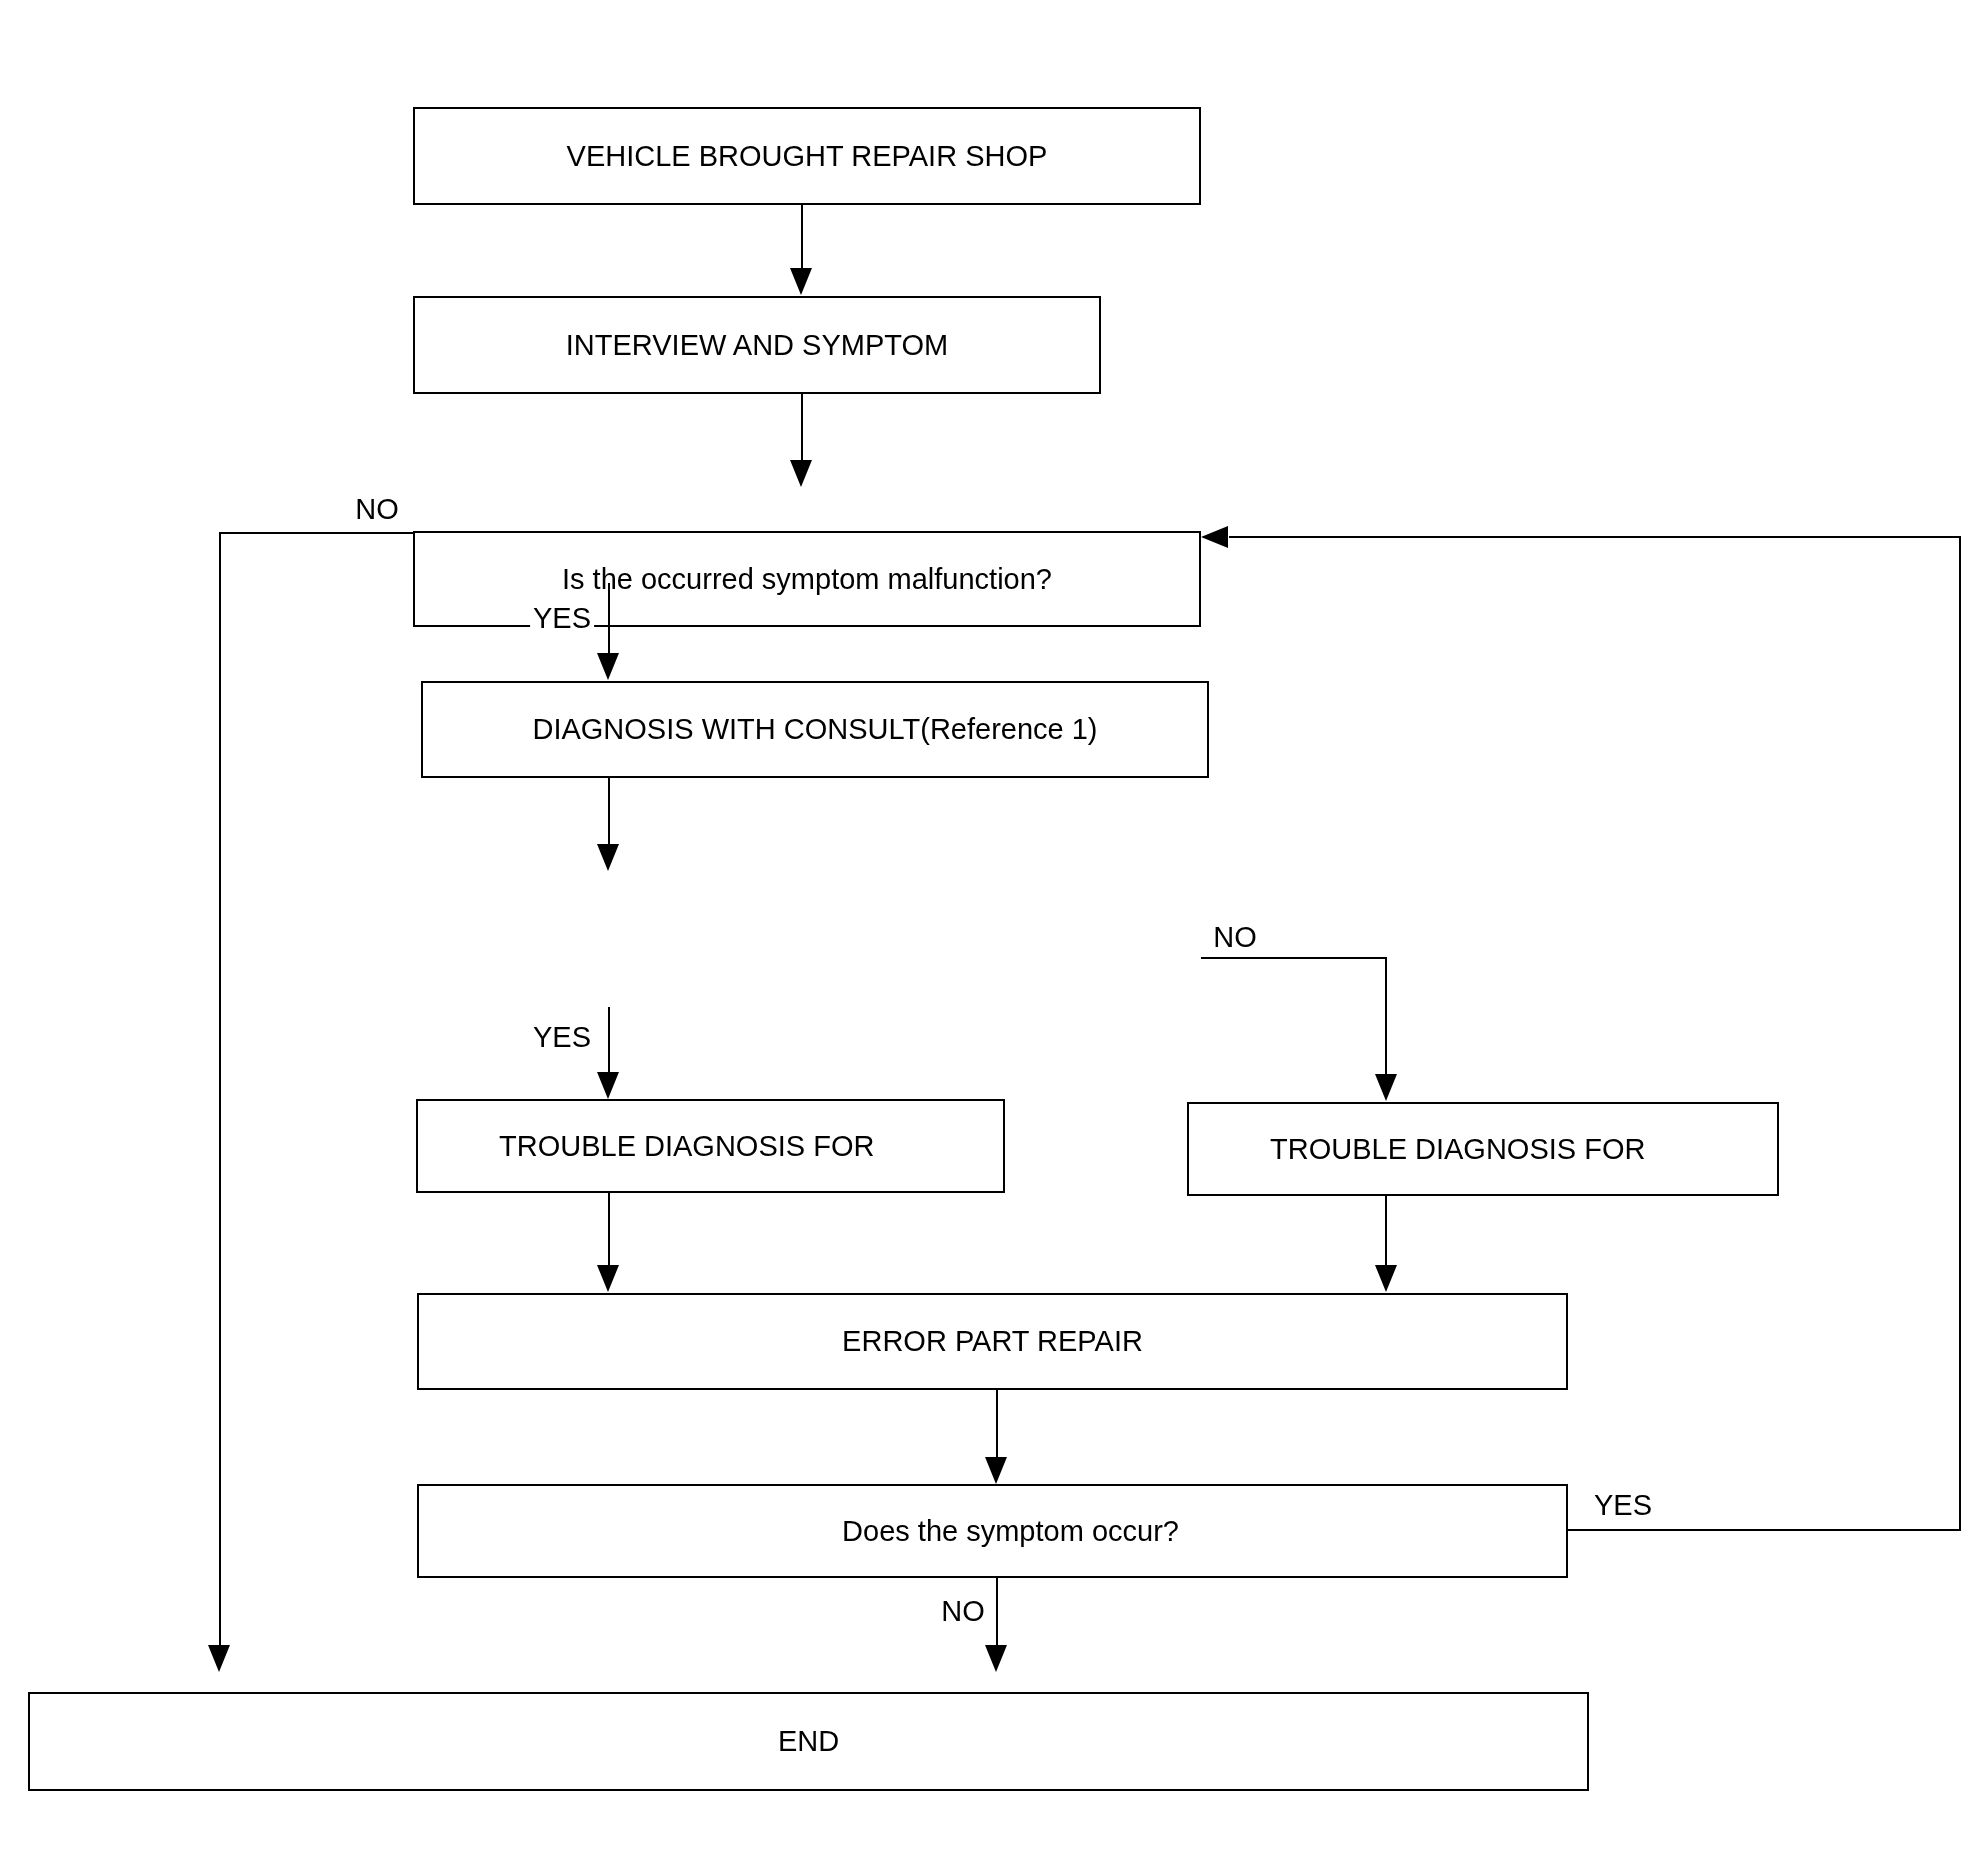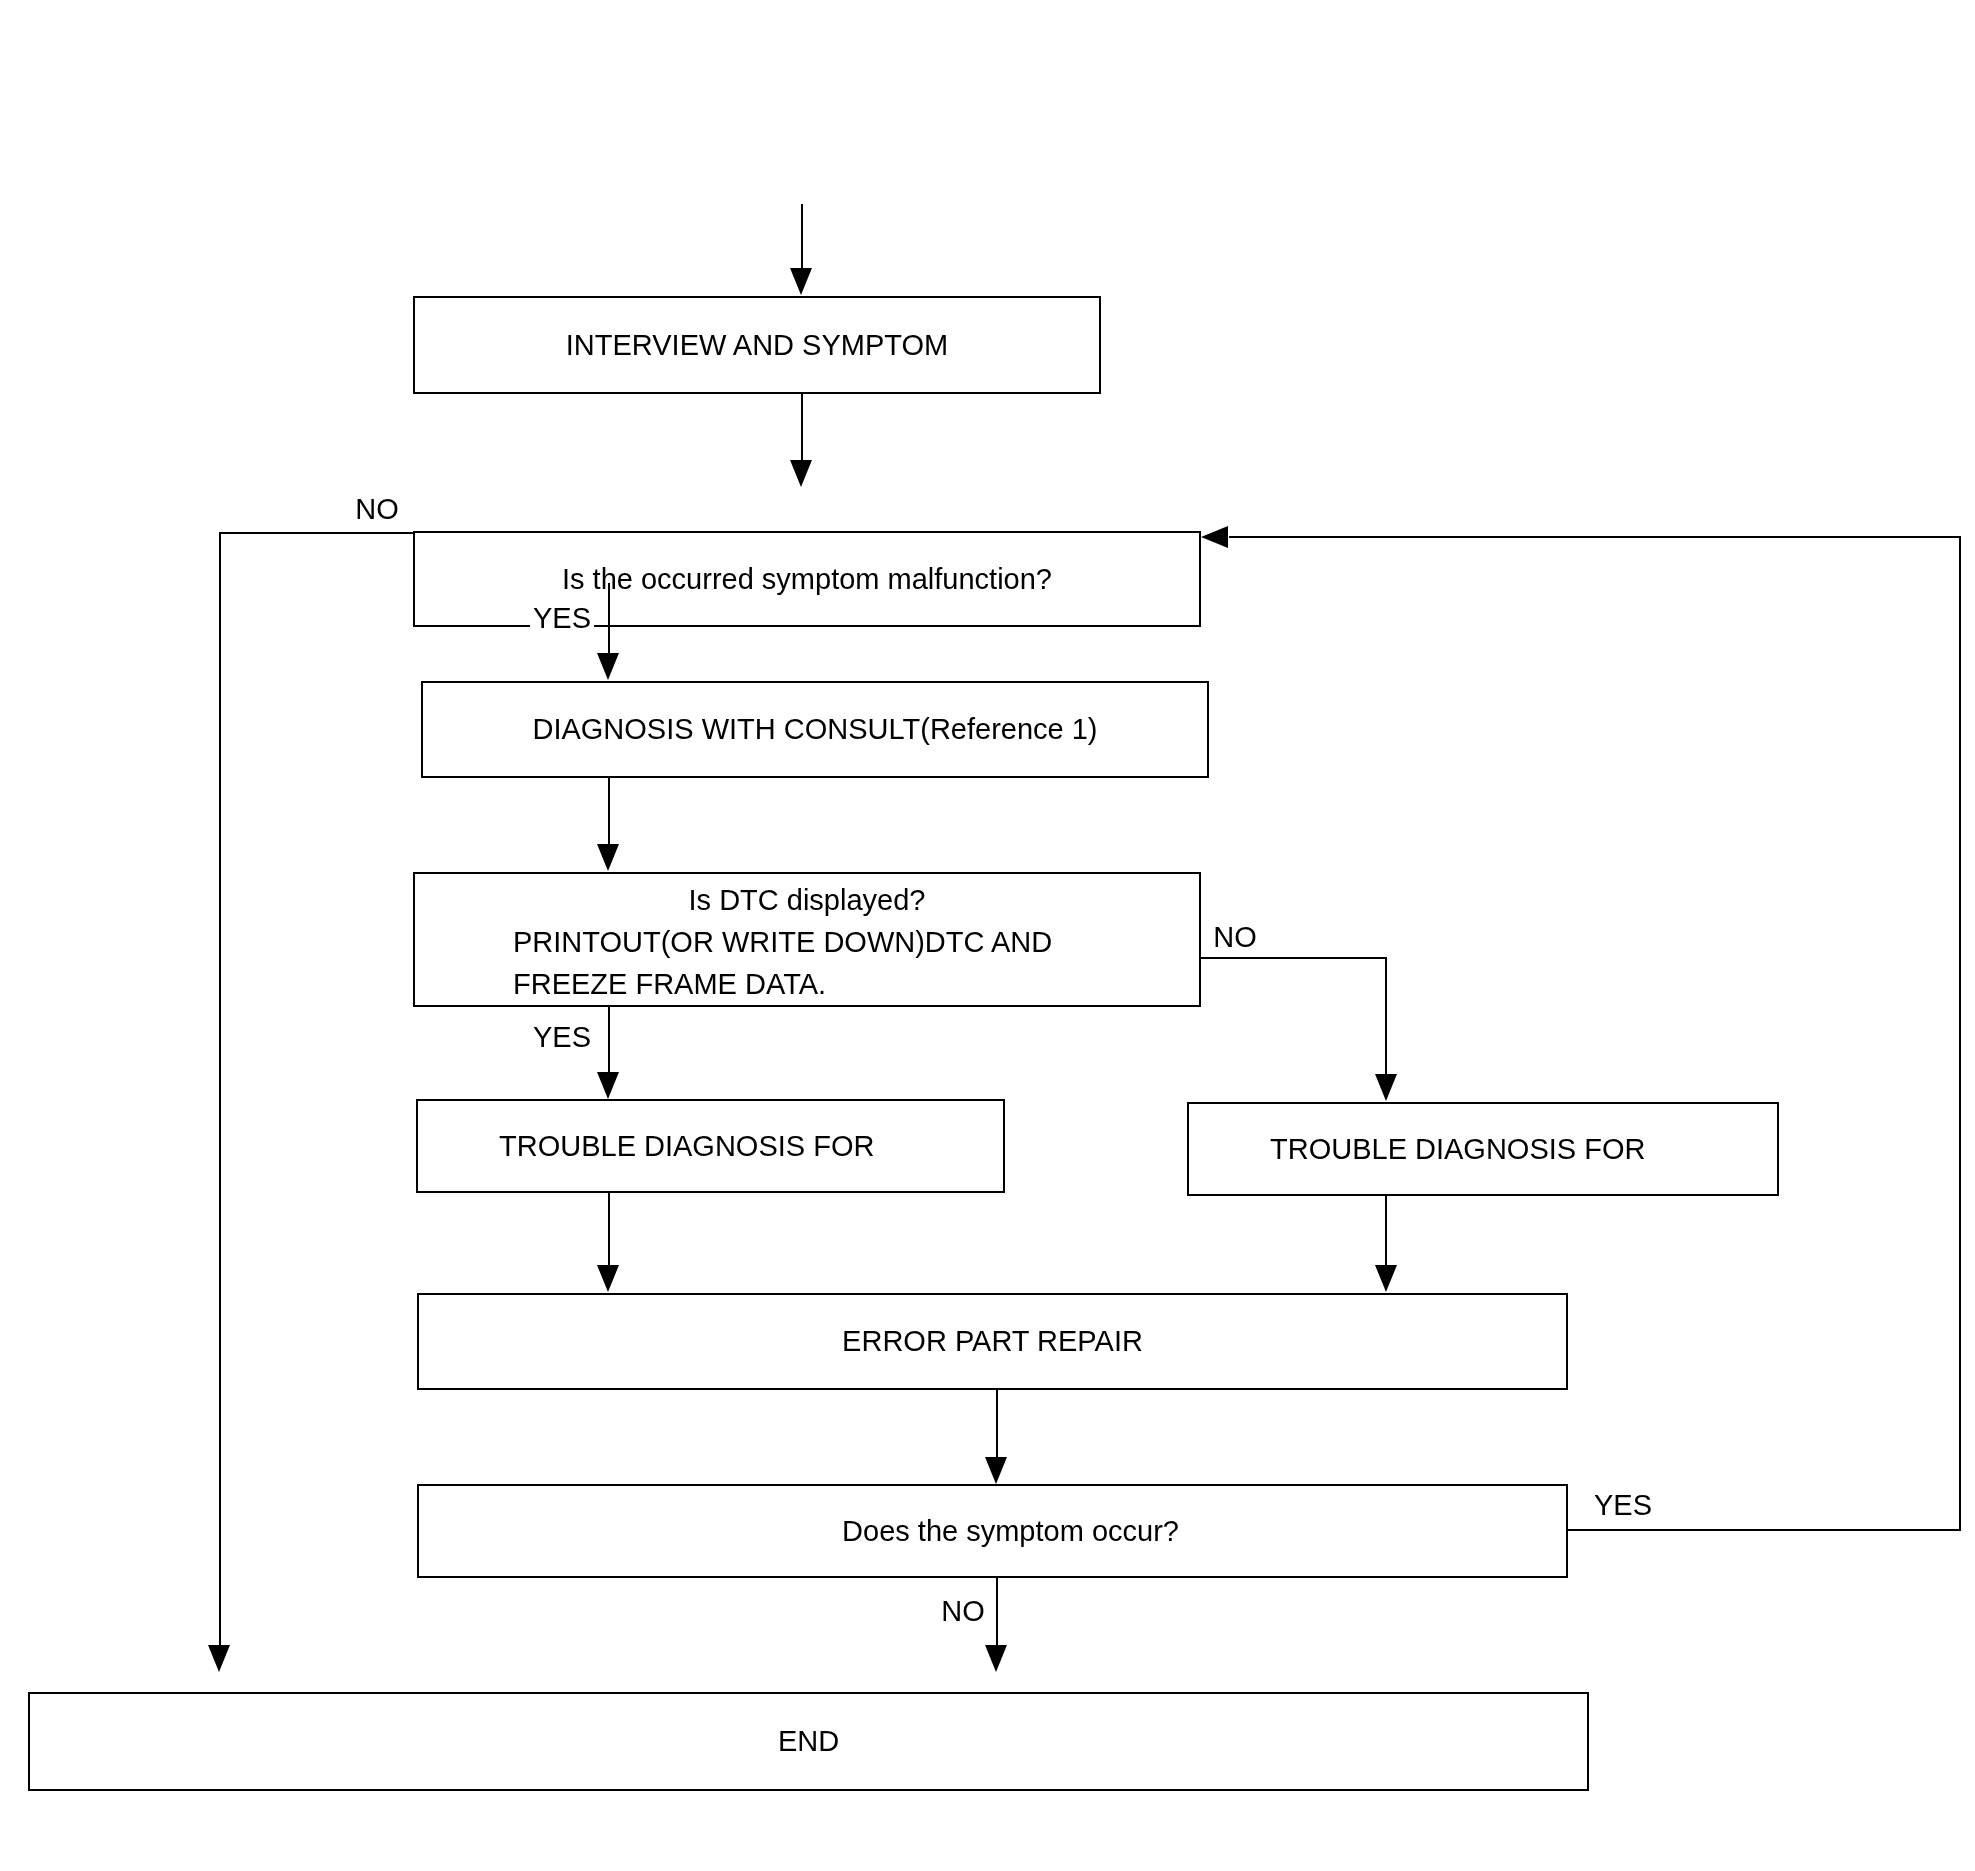--- a/index.html
+++ b/index.html
@@ -56,38 +56,36 @@
   #b-diagsym   {left:1187px; top:1102px; width:592px; height:94px; padding-left:81px; box-sizing:border-box;}
   #b-repair    {left:417px;  top:1293px; width:1151px; height:97px;}
   #b-occur     {left:417px;  top:1484px; width:1151px; height:94px;padding-left:36px;}
   #b-end       {left:28px;   top:1672px; width:1561px; height:99px;margin-top:20px;}
 </style>
 </head>
 <body>
 
 <div id="canvas">
 
+  <div class="box center" id="b-vehicle">
+    <span class="line">VEHICLE BROUGHT REPAIR SHOP</span>
+  </div>
 
   <div class="box center" id="b-interview">
     <span class="line">INTERVIEW AND SYMPTOM</span>
   </div>
 
   <div class="box center" id="b-malf">
     <span class="line">Is the occurred symptom malfunction?</span>
   </div>
 
   <div class="box center" id="b-consult">
     <span class="line">DIAGNOSIS WITH CONSULT(Reference 1)</span>
   </div>
 
-  <div class="box" id="b-dtcdisp">
-    <span class="line line-center">Is DTC displayed?</span>
-    <span class="line line-left">PRINTOUT(OR WRITE DOWN)DTC AND</span>
-    <span class="line line-left">FREEZE FRAME DATA.</span>
-  </div>
 
   <div class="box" id="b-diagdtc">
     <span class="line">TROUBLE DIAGNOSIS FOR</span>
   </div>
 
   <div class="box" id="b-diagsym">
     <span class="line">TROUBLE DIAGNOSIS FOR</span>
   </div>
 
   <div class="box center" id="b-repair">

